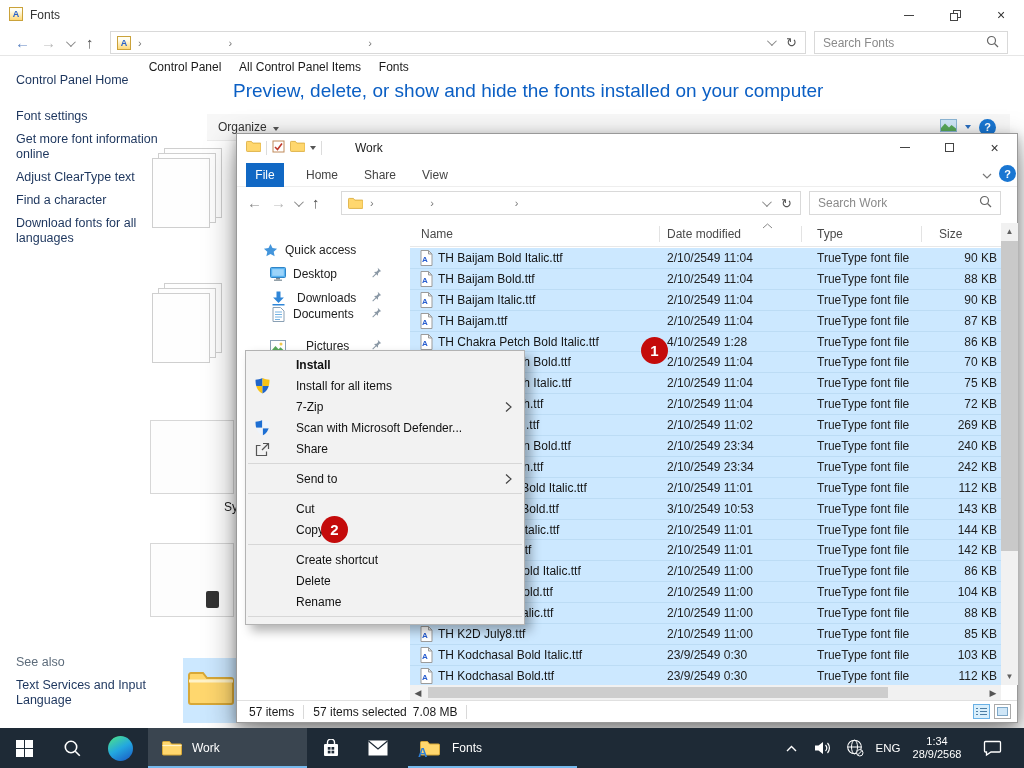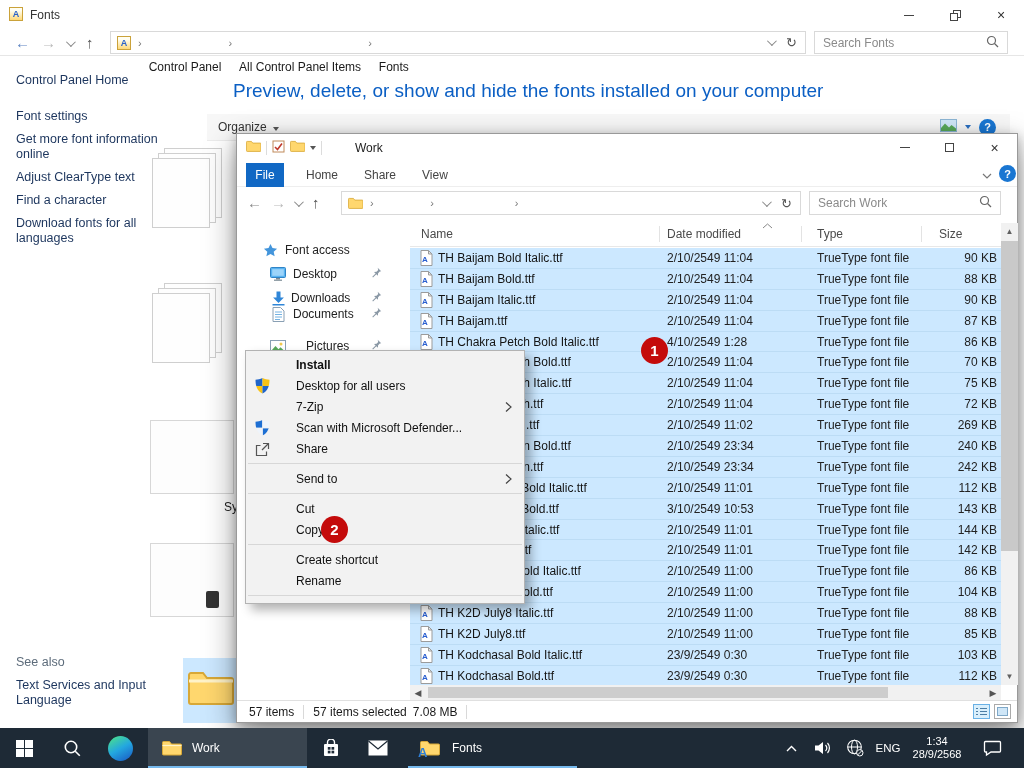--- a/index.html
+++ b/index.html
@@ -247,21 +247,21 @@
     </div>
   </div>
   <div class="w-main">
     <div id="nav-pane">
         <div class="nav-item" style="top: 19px;">
           <span style="display: flex; width: 18px; justify-content: center; margin-left: 24px;">
             <svg width="15" height="15" viewBox="0 0 16 16">
               <path d="M8 1l2.1 4.4 4.9.6-3.6 3.3 1 4.8L8 11.7 3.6 14.1l1-4.8L1 6l4.9-.6z" fill="#4395db"></path>
             </svg>
           </span>
-          <span class="lbl" style="margin-left: 6px;">Font access</span>
+          <span class="lbl" style="margin-left: 6px;">Quick access</span>
         </div>
         <div class="nav-item" style="top: 43px;">
           <span style="display: flex; width: 18px; justify-content: center; margin-left: 32px;">
             <svg width="16" height="14">
               <rect x="0.5" y="0.5" width="15" height="10" rx="1" fill="#58b2f0" stroke="#2f84c7"></rect>
               <rect x="2.2" y="2.2" width="11.6" height="6.6" fill="#9cd4fa"></rect>
               <rect x="6" y="11" width="4" height="1.5" fill="#7b8a94"></rect>
               <rect x="4" y="12.6" width="8" height="1.2" fill="#7b8a94"></rect>
             </svg>
           </span>
@@ -270,21 +270,21 @@
               <path d="M6.7 0.8l3.5 3.5-1.4.3-1.7 1.7-.2 2.5-1.6-1.6L2 10.5l-.7-.7 3.3-3.3-1.6-1.6 2.5-.2 1.7-1.7z" fill="#8a98a5"></path>
             </svg></span>
         </div>
         <div class="nav-item" style="top: 67px;">
           <span style="display: flex; width: 18px; justify-content: center; margin-left: 32px;">
             <svg width="15" height="15">
               <path d="M5.5 0.5h4v6h3.4L7.5 12 2.1 6.5h3.4z" fill="#2f86d8"></path>
               <rect x="1.5" y="13" width="12" height="1.5" fill="#2f86d8"></rect>
             </svg>
           </span>
-          <span class="lbl" style="margin-left: 4px;">Downloads</span>
+          <span class="lbl" style="margin-left: 10px;">Downloads</span>
           <span class="pin"><svg width="11" height="11" viewBox="0 0 11 11">
               <path d="M6.7 0.8l3.5 3.5-1.4.3-1.7 1.7-.2 2.5-1.6-1.6L2 10.5l-.7-.7 3.3-3.3-1.6-1.6 2.5-.2 1.7-1.7z" fill="#8a98a5"></path>
             </svg></span>
         </div>
         <div class="nav-item" style="top: 83px;">
           <span style="display: flex; width: 18px; justify-content: center; margin-left: 32px;">
             <svg width="13" height="15">
               <path d="M1 .5h7.5l3.5 3.5v10.5H1z" fill="#fff" stroke="#8aa0b4"></path>
               <path d="M3 5h7M3 7.5h7M3 10h7M3 12.5h5" stroke="#74b2e2" stroke-width="1"></path>
             </svg>
@@ -599,21 +599,21 @@
             </clipPath>
           </defs>
           <g clip-path="url(#sh1)">
             <rect width="7.5" height="8" fill="#2065c9"></rect>
             <rect x="7.5" width="7.5" height="8" fill="#f8c215"></rect>
             <rect y="8" width="7.5" height="8" fill="#f8c215"></rect>
             <rect x="7.5" y="8" width="7.5" height="8" fill="#2065c9"></rect>
           </g>
         </svg>
       </span>
-      <span>Desktop for all users</span>
+      <span>Install for all items</span>
     </div>
     <div class="mi">
       <span>7-Zip</span>
       <span class="sub"><svg width="7" height="12">
           <path d="M1 1.5l5 4.5-5 4.5" fill="none" stroke="#444" stroke-width="1.2"></path>
         </svg></span>
     </div>
     <div class="mi">
       <span class="mic">
         <svg width="15" height="16" viewBox="0 0 15 16">
@@ -654,20 +654,23 @@
       <span>Cut</span>
     </div>
     <div class="mi">
       <span>Copy</span>
     </div>
     <div class="msep"></div>
     <div class="mi">
       <span>Create shortcut</span>
     </div>
     <div class="mi">
+      <span>Delete</span>
+    </div>
+    <div class="mi">
       <span>Rename</span>
     </div>
     <div class="msep"></div>
   </div>
 
 <div class="badge" style="left:641px;top:337px;">1</div>
 <div class="badge" style="left:321px;top:516px;">2</div>
 
 <div id="taskbar">
   <div class="tb-ico" style="left:0;width:48px;">

